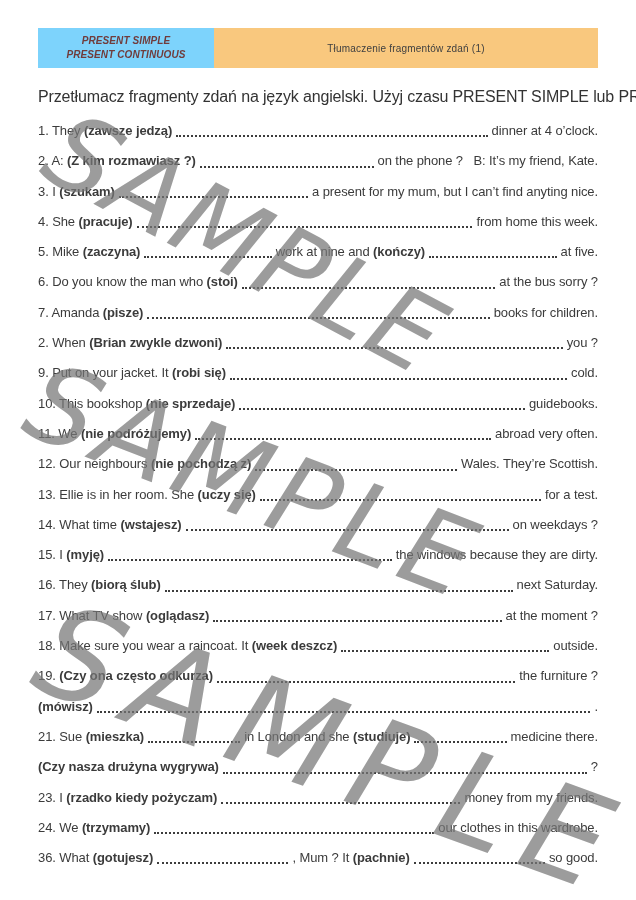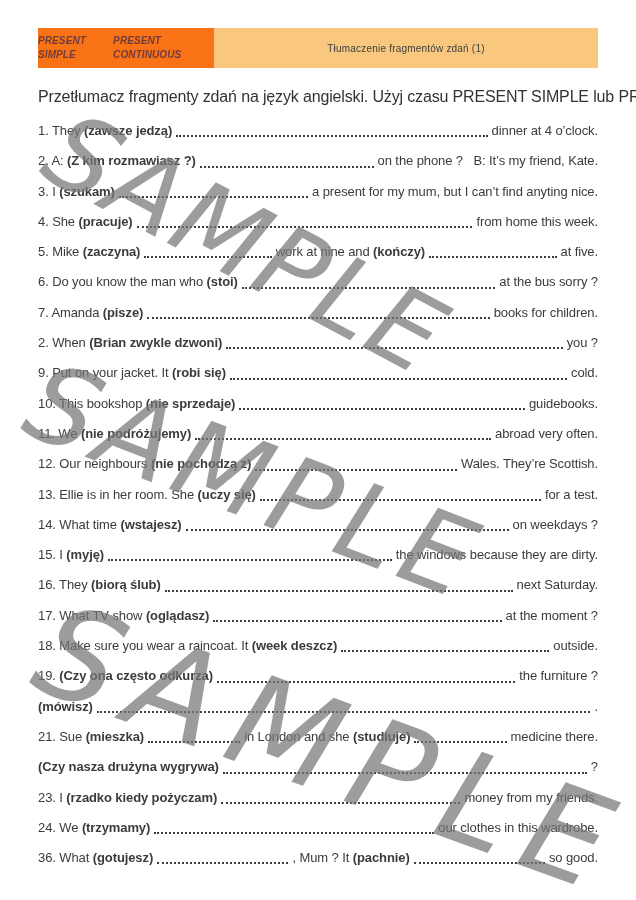--- a/index.html
+++ b/index.html
@@ -2,21 +2,21 @@
 <html><head>
 <meta charset="utf-8">
 <style>
   html,body{margin:0;padding:0;background:#ffffff;}
   body{width:636px;height:900px;position:relative;overflow:hidden;
        font-family:"Liberation Sans","DejaVu Sans",sans-serif;color:#3b3b3b;}
   .page{position:absolute;inset:0;background:#fff;}
 
   
   .tag-box{position:absolute;left:38px;top:28px;width:176px;height:40px;
-           background:#f97316;display:flex;
+           background:#7dd3fc;display:flex;flex-direction:column;
            justify-content:center;align-items:center;}
   .tag-box .tag-line{font-size:10px;line-height:14px;font-style:italic;
            font-weight:700;color:#703c3c;letter-spacing:0.1px;}
   .title-box{position:absolute;left:214px;top:28px;width:384px;height:40px;
            background:#f9c87e;display:flex;justify-content:center;align-items:center;}
   .title-box .title{font-size:10px;color:#404040;letter-spacing:0.2px;}
 
   
   .instruction{position:absolute;left:38px;top:88px;width:560px;
            font-size:16px;letter-spacing:-0.15px;color:#333;white-space:nowrap;}

